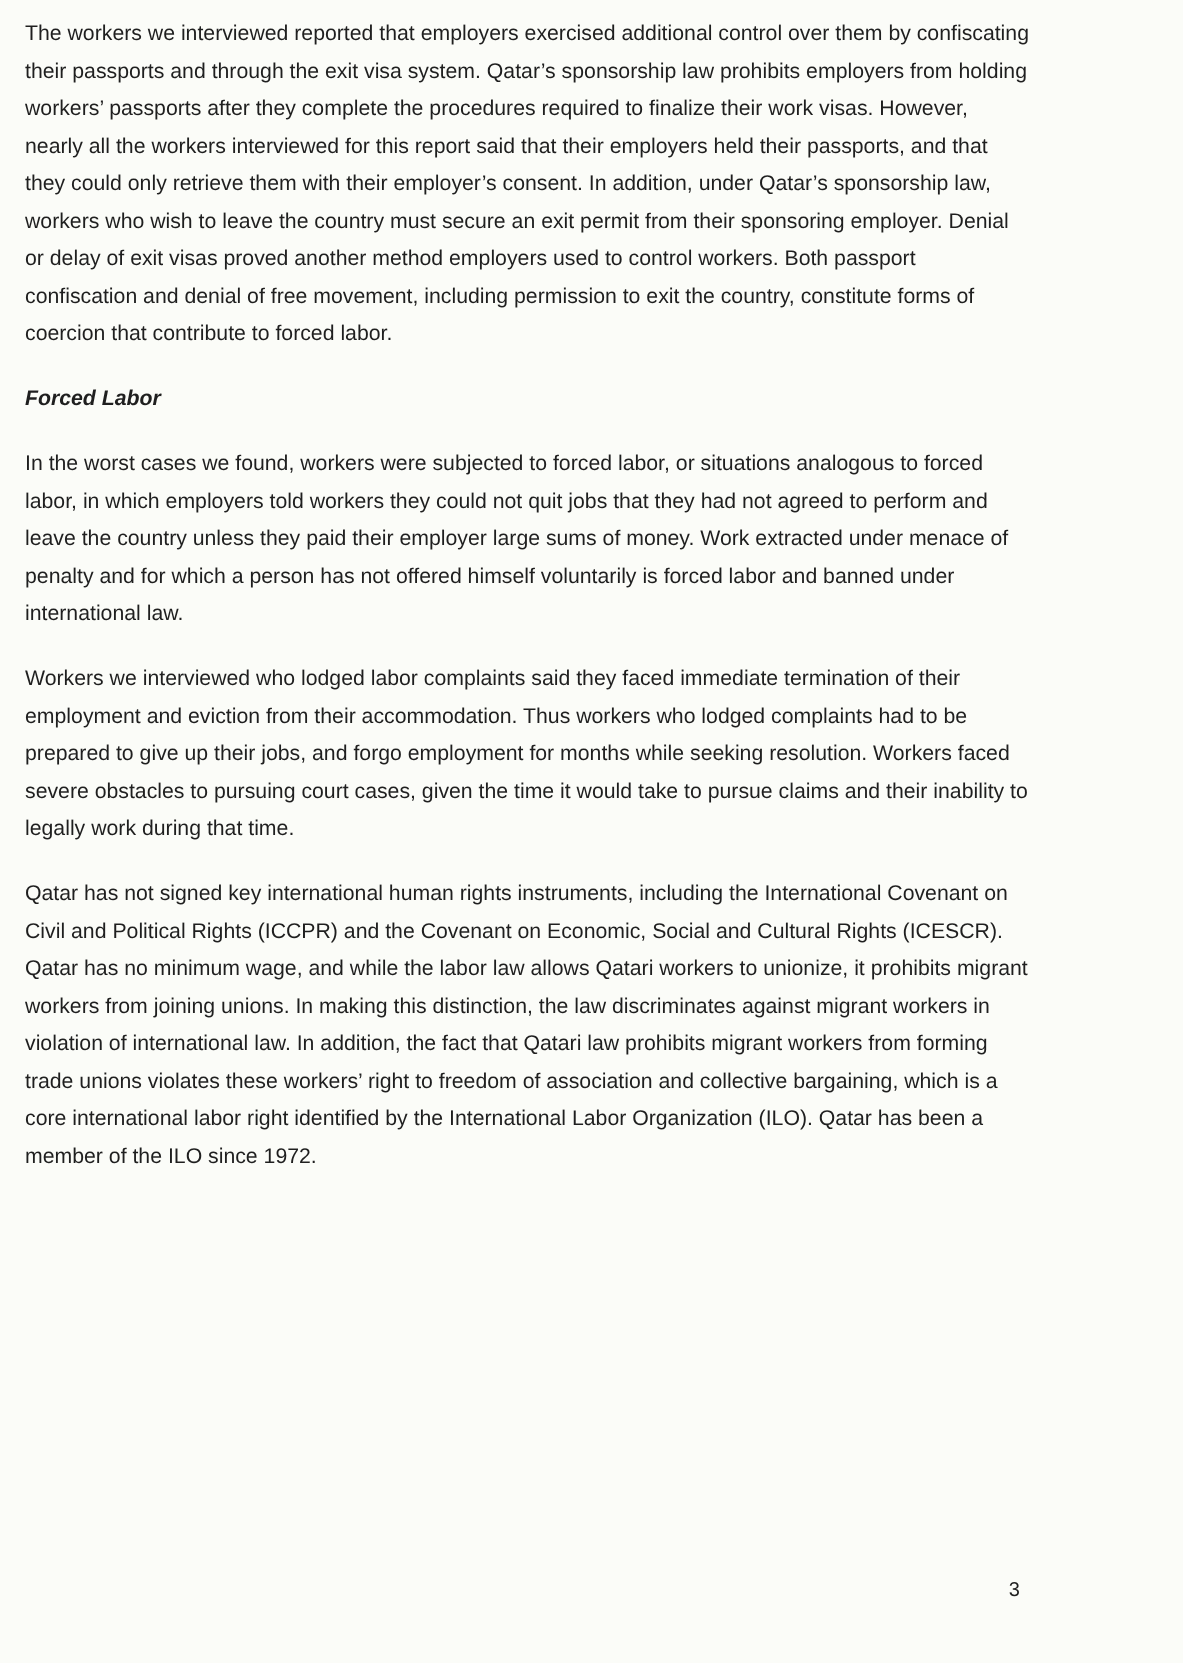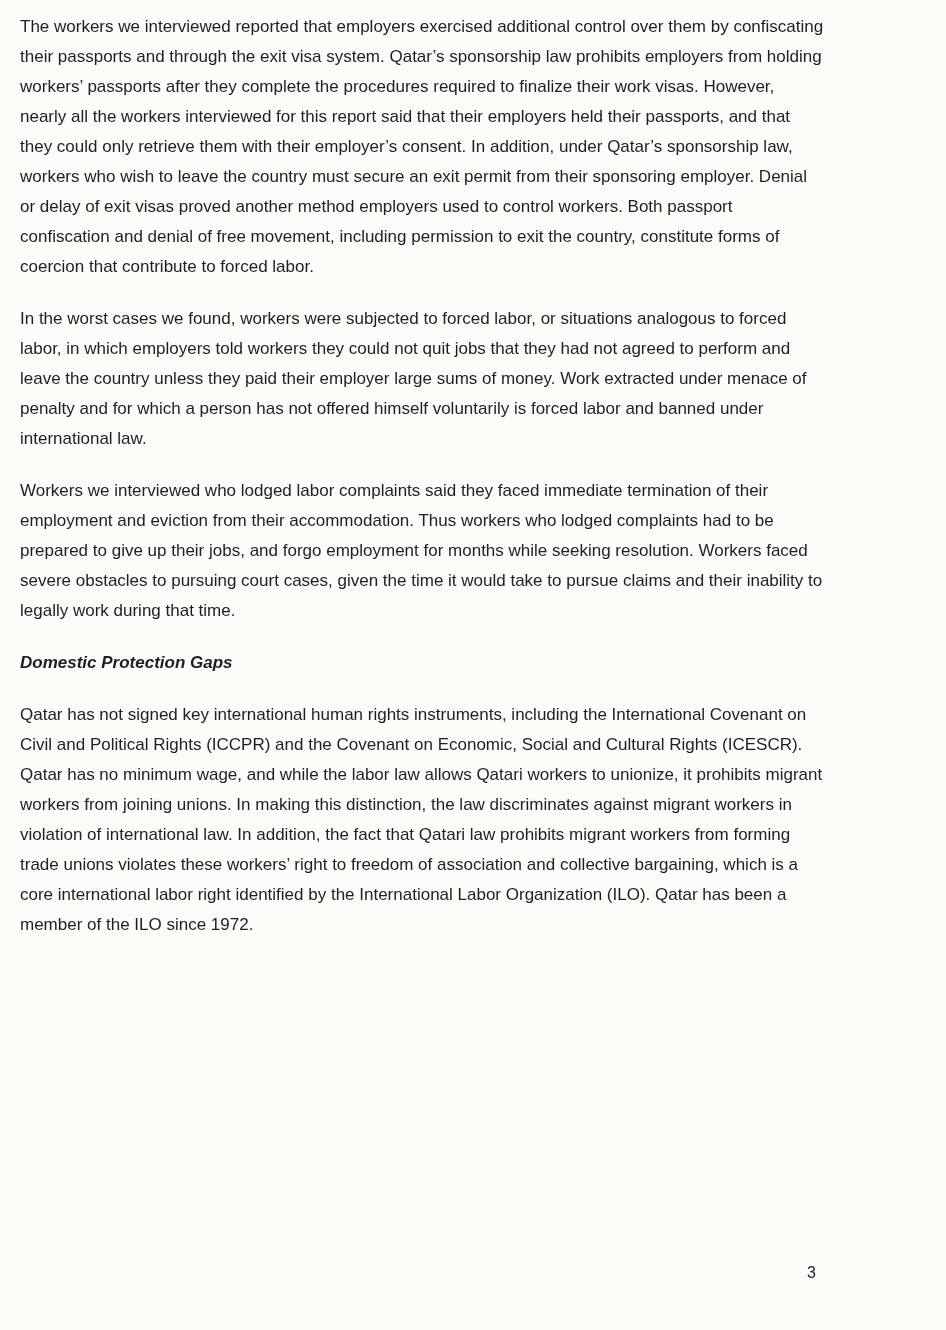--- a/index.html
+++ b/index.html
@@ -45,26 +45,26 @@
   }
 </style>
 </head>
 <body>
 
 <div class="page">
   <div class="content">
 
     <p class="body-para">The workers we interviewed reported that employers exercised additional control over them by confiscating their passports and through the exit visa system. Qatar’s sponsorship law prohibits employers from holding workers’ passports after they complete the procedures required to finalize their work visas. However, nearly all the workers interviewed for this report said that their employers held their passports, and that they could only retrieve them with their employer’s consent. In addition, under Qatar’s sponsorship law, workers who wish to leave the country must secure an exit permit from their sponsoring employer. Denial or delay of exit visas proved another method employers used to control workers. Both passport confiscation and denial of free movement, including permission to exit the country, constitute forms of coercion that contribute to forced labor.</p>
 
+    <h2 class="section-heading">Forced Labor</h2>
 
     <p class="body-para">In the worst cases we found, workers were subjected to forced labor, or situations analogous to forced labor, in which employers told workers they could not quit jobs that they had not agreed to perform and leave the country unless they paid their employer large sums of money. Work extracted under menace of penalty and for which a person has not offered himself voluntarily is forced labor and banned under international law.</p>
 
 
     <p class="body-para">Workers we interviewed who lodged labor complaints said they faced immediate termination of their employment and eviction from their accommodation. Thus workers who lodged complaints had to be prepared to give up their jobs, and forgo employment for months while seeking resolution. Workers faced severe obstacles to pursuing court cases, given the time it would take to pursue claims and their inability to legally work during that time.</p>
 
-    <h2 class="section-heading">Domestic Protection Gaps</h2>
 
     <p class="body-para">Qatar has not signed key international human rights instruments, including the International Covenant on Civil and Political Rights (ICCPR) and the Covenant on Economic, Social and Cultural Rights (ICESCR). Qatar has no minimum wage, and while the labor law allows Qatari workers to unionize, it prohibits migrant workers from joining unions. In making this distinction, the law discriminates against migrant workers in violation of international law. In addition, the fact that Qatari law prohibits migrant workers from forming trade unions violates these workers’ right to freedom of association and collective bargaining, which is a core international labor right identified by the International Labor Organization (ILO). Qatar has been a member of the ILO since 1972.</p>
 
   </div>
 
   <div class="page-number">3</div>
 </div>
 
 </body></html>

